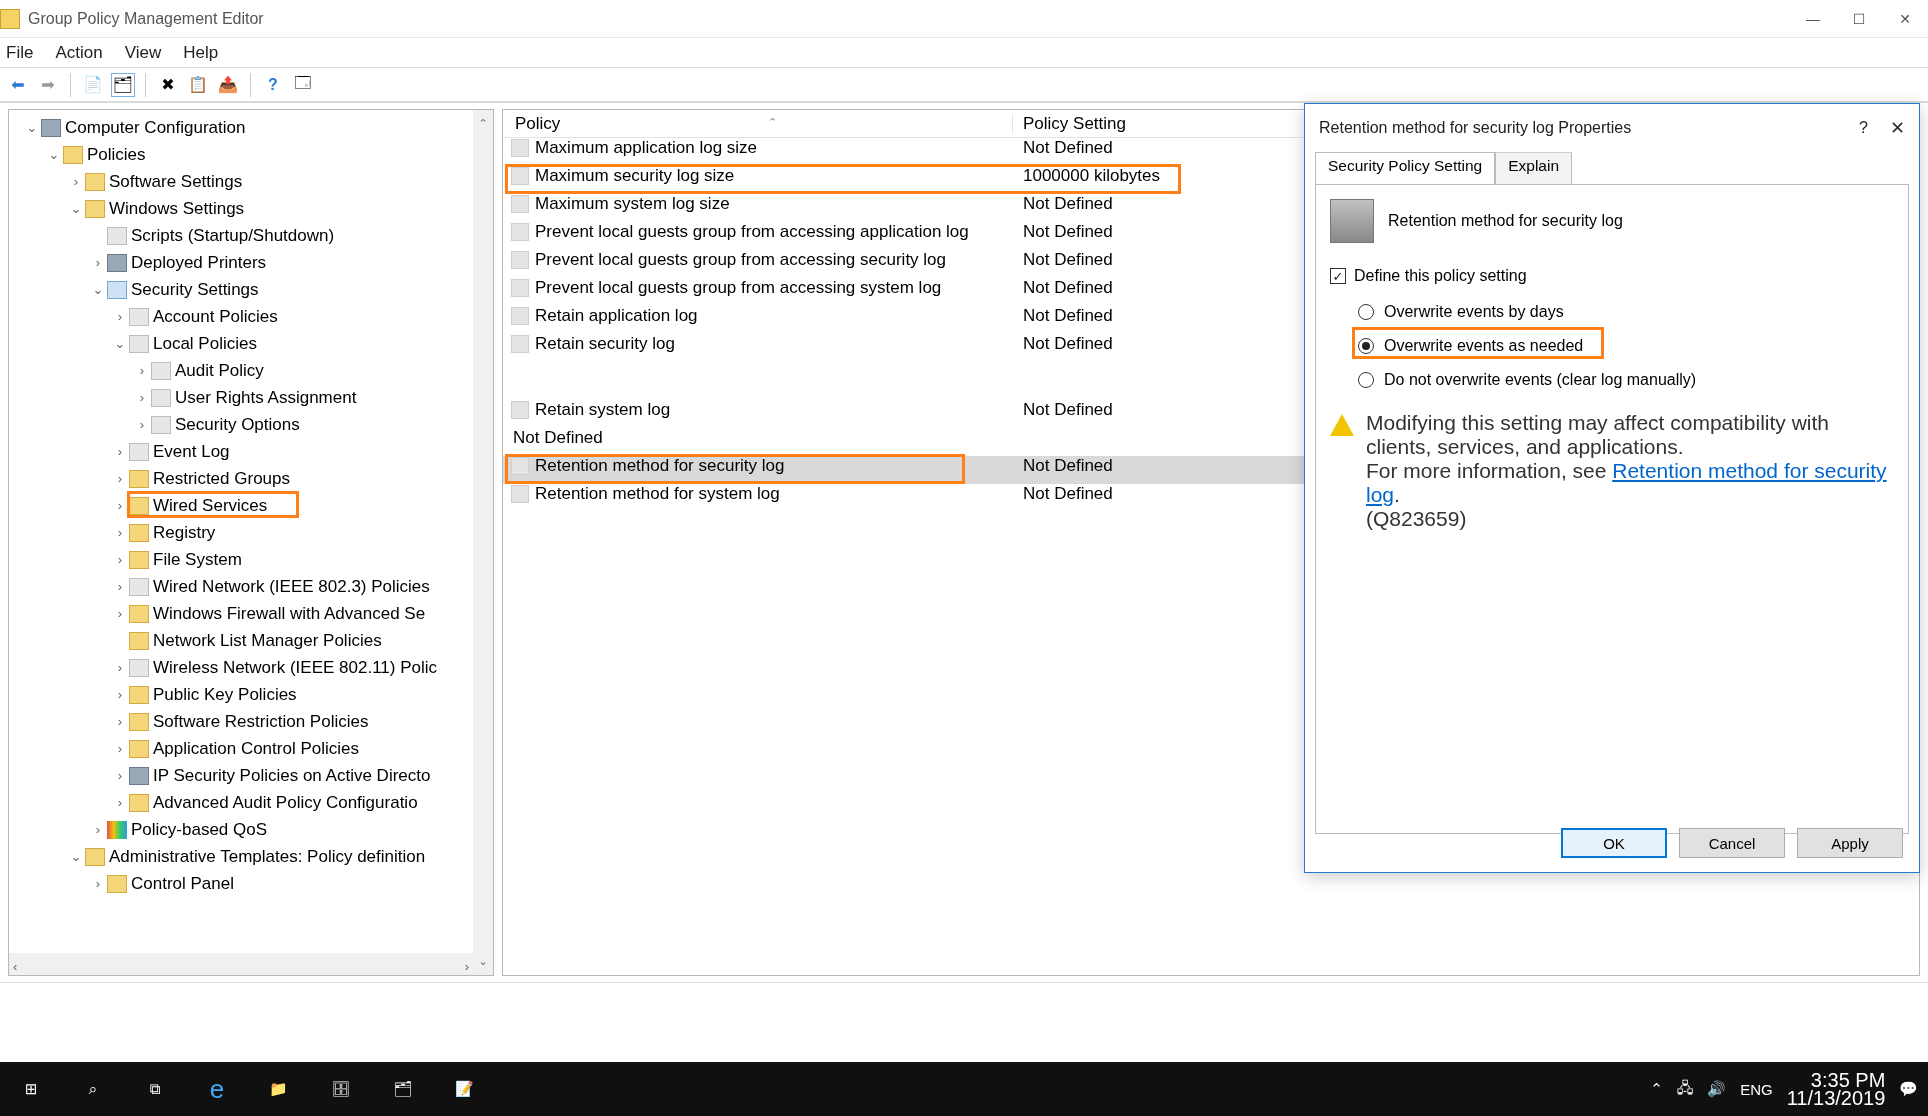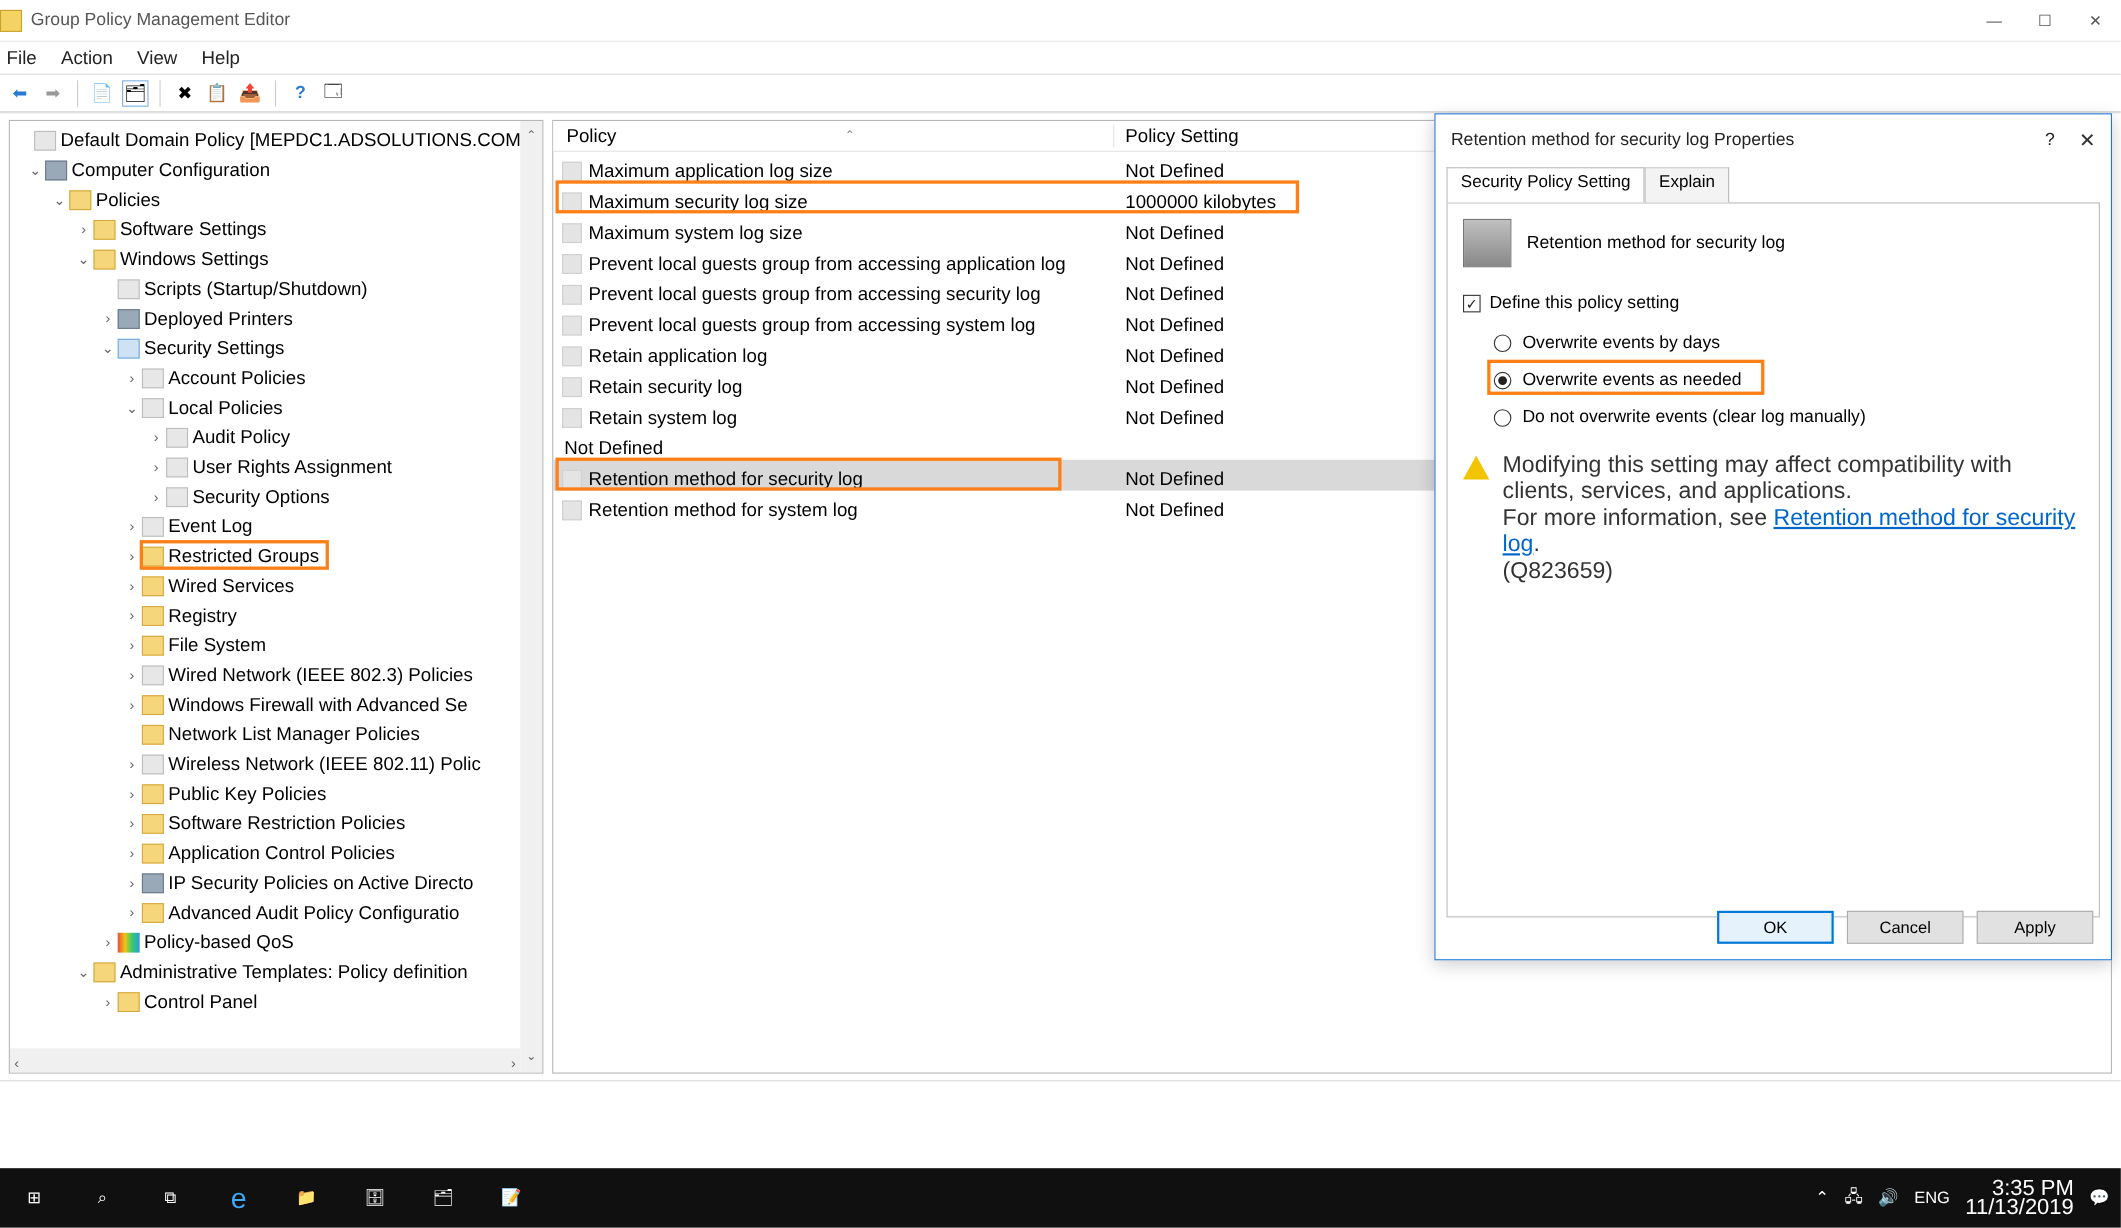--- a/index.html
+++ b/index.html
@@ -23,21 +23,21 @@
 .gear{background:#9aa9b8;border:1px solid #6a7a8a;}
 .doc{background:#e7e7e7;border:1px solid #bdbdbd;}
 .shield{background:#cfe2f3;border:1px solid #6fa8dc;}
 .highlight-box{border:3px solid #ff7f17;position:absolute;pointer-events:none;}
 .listpane{flex:1;border:1px solid #b7b7b7;margin:6px 8px 6px 4px;display:flex;flex-direction:column;font-size:17px;}
 .listhead{display:flex;height:28px;border-bottom:1px solid #e3e3e3;align-items:center;background:#fff;}
 .lh-col1{width:510px;padding-left:12px;border-right:1px solid #e3e3e3;position:relative;}
 .lh-col2{flex:1;padding-left:10px;}
 .sort-caret{position:absolute;left:265px;top:2px;color:#888;font-size:11px;}
 .listbody{flex:1;overflow:auto;}
-.lrow{display:flex;height:28px;align-items:flex-end;}
+.lrow{display:flex;height:28px;align-items:flex-start;}
 .lrow .c1{width:510px;padding-left:8px;display:flex;align-items:center;gap:6px;}
 .lrow .c2{flex:1;padding-left:10px;}
 .lrow.sel{background:#d9d9d9;}
 .licon{width:18px;height:18px;background:#e4e4e4;border:1px solid #cfcfcf;}
 .dialog{position:absolute;top:0;right:8px;width:616px;height:770px;background:#fff;border:1px solid #2279d6;box-shadow:0 4px 16px rgba(0,0,0,.2);font-size:16px;}
 .dlg-title{height:48px;display:flex;align-items:center;padding:0 14px;color:#222;}
 .dlg-title .spacer{flex:1}
 .dlg-close{font-size:18px;margin-left:22px;color:#333;}
 .tabs{display:flex;height:32px;margin:0 10px;}
 .tab{padding:4px 12px;border:1px solid #bbb;border-bottom:none;background:#fff;font-size:15.5px;}
@@ -95,25 +95,20 @@
   <span class="tbtn">📤</span>
   <span class="tdiv"></span>
   <span class="tbtn" style="color:#2a7ad3;font-weight:bold">?</span>
   <span class="tbtn">🗔</span>
 </div>
 
 <div class="content">
 
   <div class="tree">
     <div class="tree-inner">
-      <div class="tnode" style="padding-left:4px">
-          <span class="exp"></span>
-          <span class="ticon doc"></span>
-          <span>Default Domain Policy [MEPDC1.ADSOLUTIONS.COM</span>
-        </div>
       <div class="tnode" style="padding-left:14px">
           <span class="exp">⌄</span>
           <span class="ticon gear"></span>
           <span>Computer Configuration</span>
         </div>
       <div class="tnode" style="padding-left:36px">
           <span class="exp">⌄</span>
           <span class="ticon folder"></span>
           <span>Policies</span>
         </div>
@@ -320,21 +315,21 @@
           </div>
           <div class="c2">Not Defined</div>
         </div>
         <div class="lrow" style="position: relative;">
           <div class="c1">
             <span class="licon"></span>
             <span>Retain security log</span>
           </div>
           <div class="c2">Not Defined</div>
         </div>
-        <div class="lrow" style="position: relative;">
+        <div class="lrow" style="position: relative; margin-top: 38px;">
           <div class="c1">
             <span class="licon"></span>
             <span>Retain system log</span>
           </div>
           <div class="c2">Not Defined</div>
         </div>
         <div class="lrow" style="position: relative;">
           <div class="c2">Not Defined</div>
         </div>
         <div class="lrow sel" style="position: relative;">

